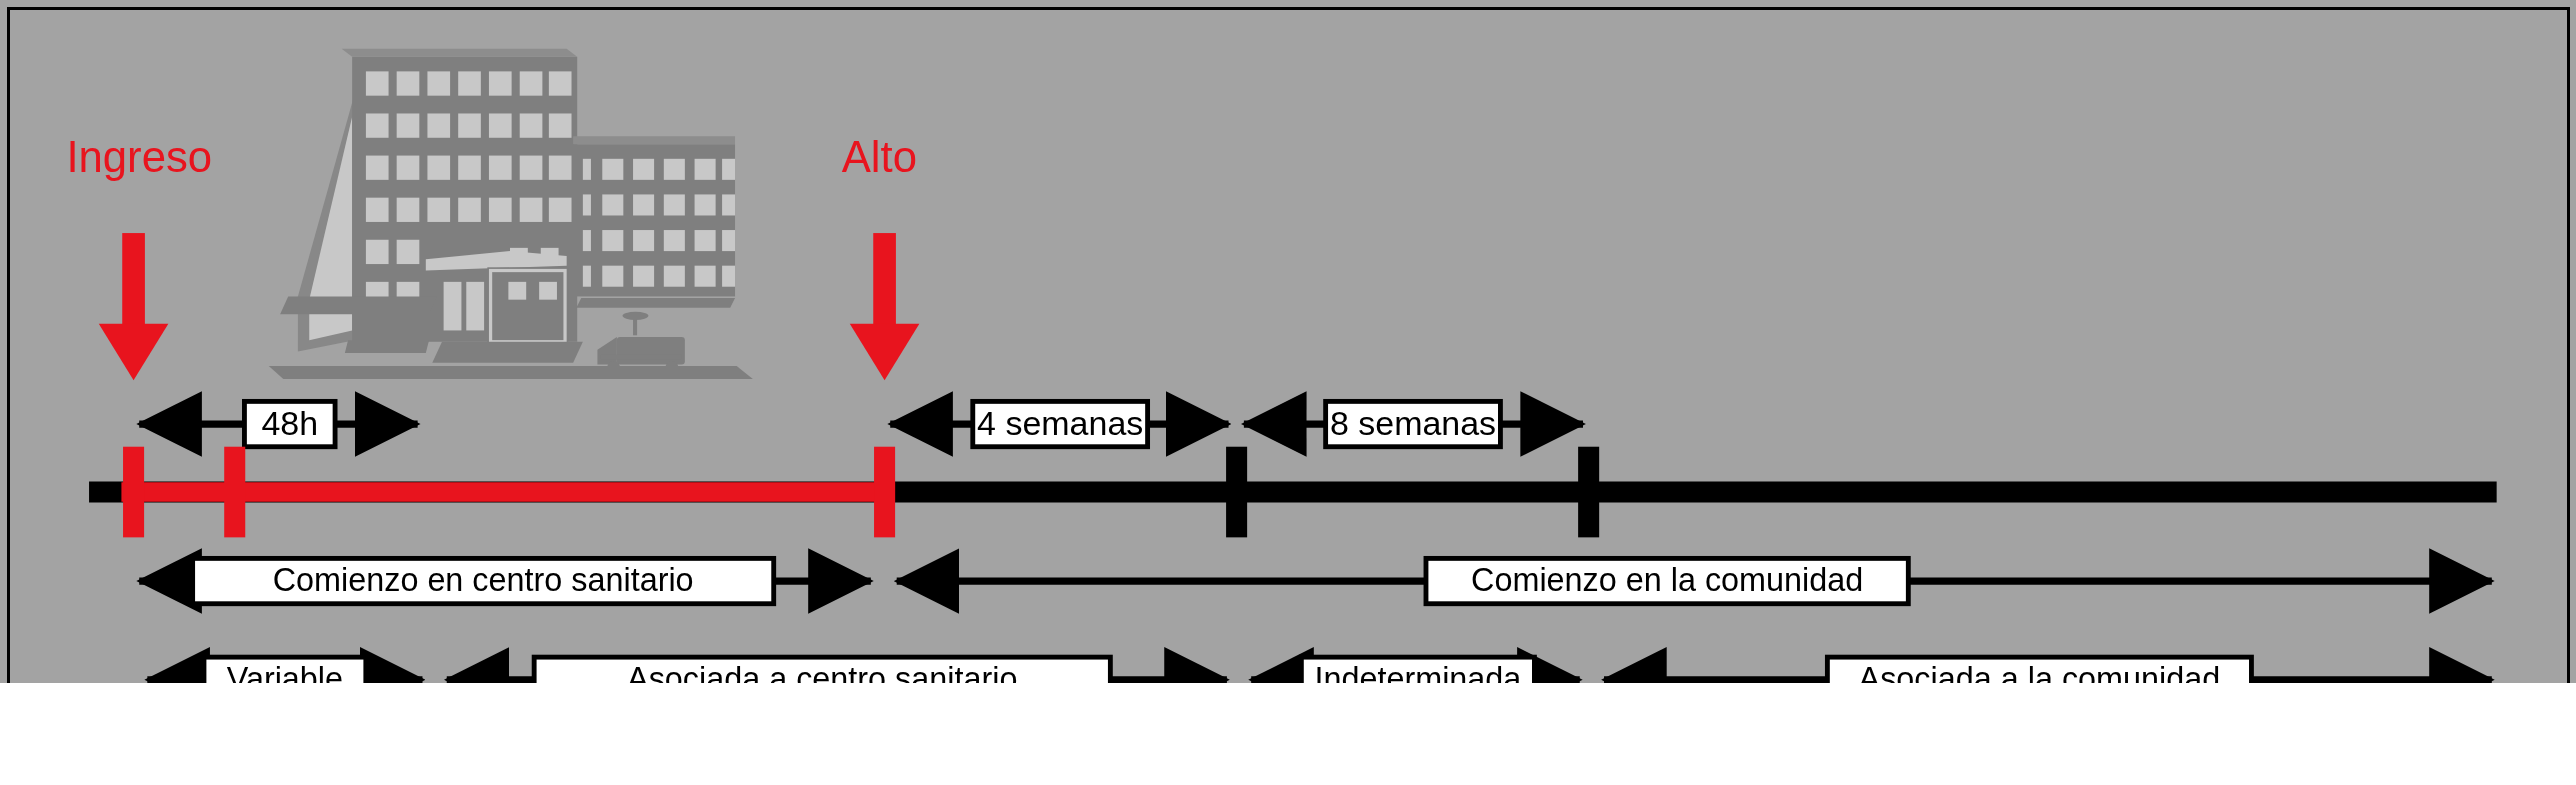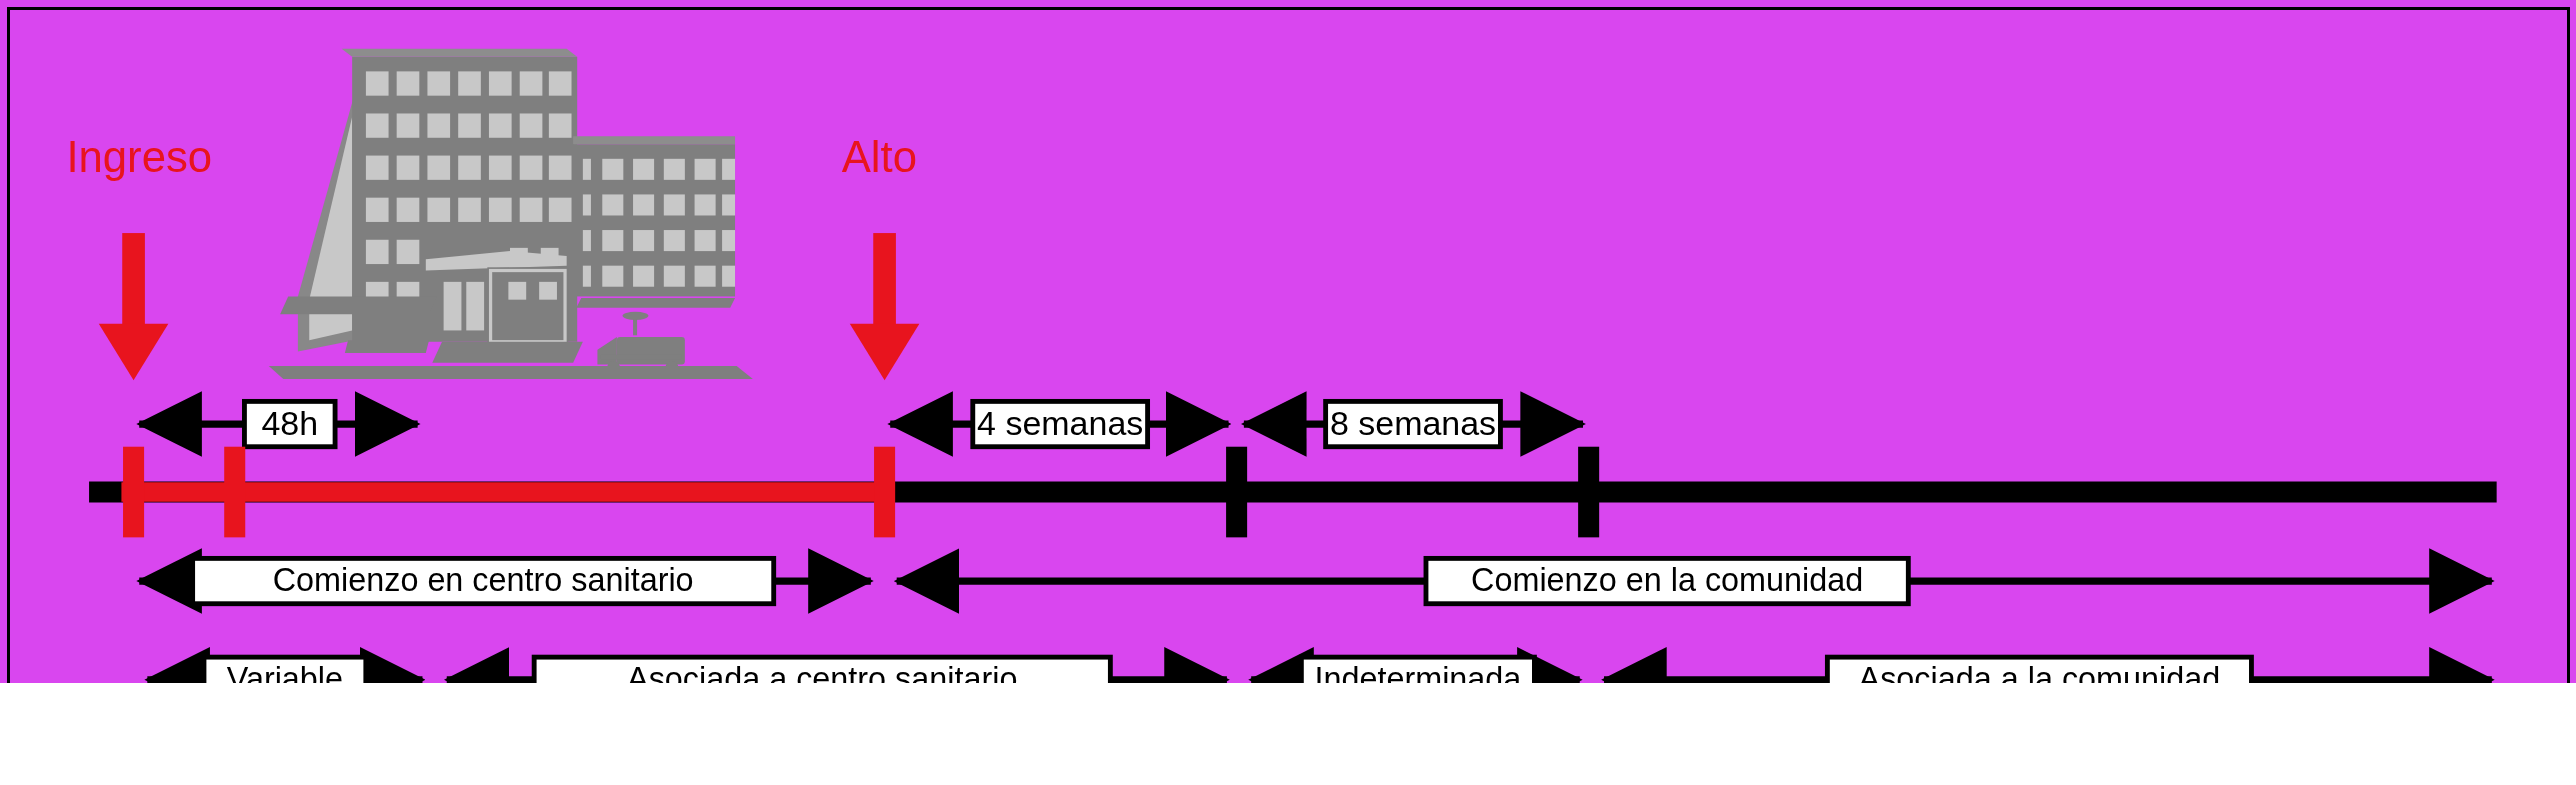--- a/index.html
+++ b/index.html
@@ -7,21 +7,21 @@
     padding: 0;
     background: #ffffff;
   }
   body {
     font-family: "Liberation Sans", sans-serif;
   }
   #figure {
     position: relative;
     width: 2576px;
     height: 683px;
-    background: #d946ef;
+    background: #a3a3a3;
     box-sizing: border-box;
     overflow: hidden;
   }
   #frame-border {
     position: absolute;
     left: 6.5px;
     top: 6.5px;
     width: 2563px;
     height: 772px;
     border: 3.2px solid #000000;

